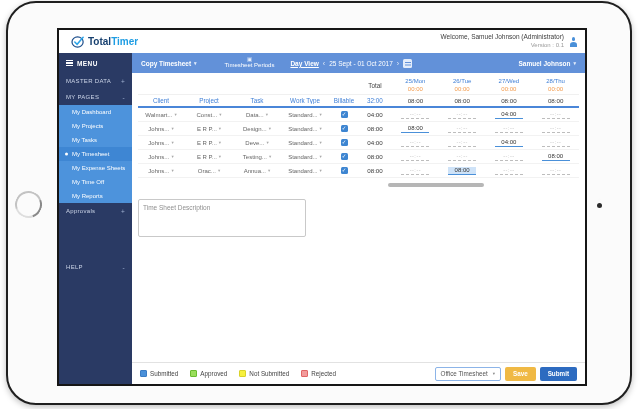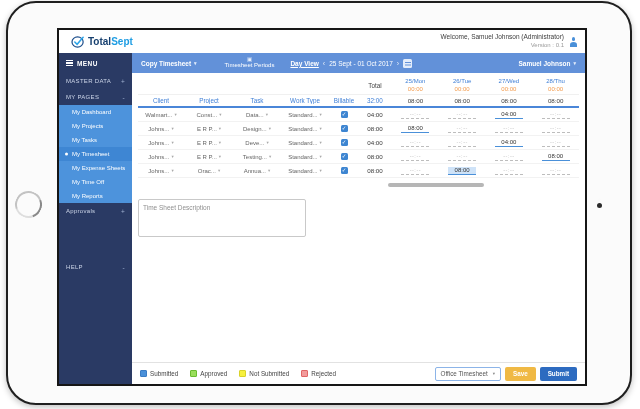--- a/index.html
+++ b/index.html
@@ -99,21 +99,21 @@
 
   <div class="screen">
     <div class="app">
 
       <div class="topbar">
         <div class="logo">
           <svg width="15" height="13" viewBox="0 0 32 28">
             <ellipse cx="14" cy="15" rx="12" ry="11" fill="none" stroke="#1d4f8c" stroke-width="2.6"></ellipse>
             <path d="M8 15 l5 5 L26 5" stroke="#2aa3e8" stroke-width="3.2" fill="none" stroke-linecap="round"></path>
           </svg>
-          <span><span class="o">Total</span><span class="t">Sept</span></span>
+          <span><span class="o">Total</span><span class="t">Timer</span></span>
         </div>
         <div class="user-info">
           <div class="welcome">Welcome, Samuel Johnson (Administrator)</div>
           <div class="version">Version : 0.1</div>
         </div>
         <div class="avatar"></div>
       </div>
 
       <div class="body">
 

